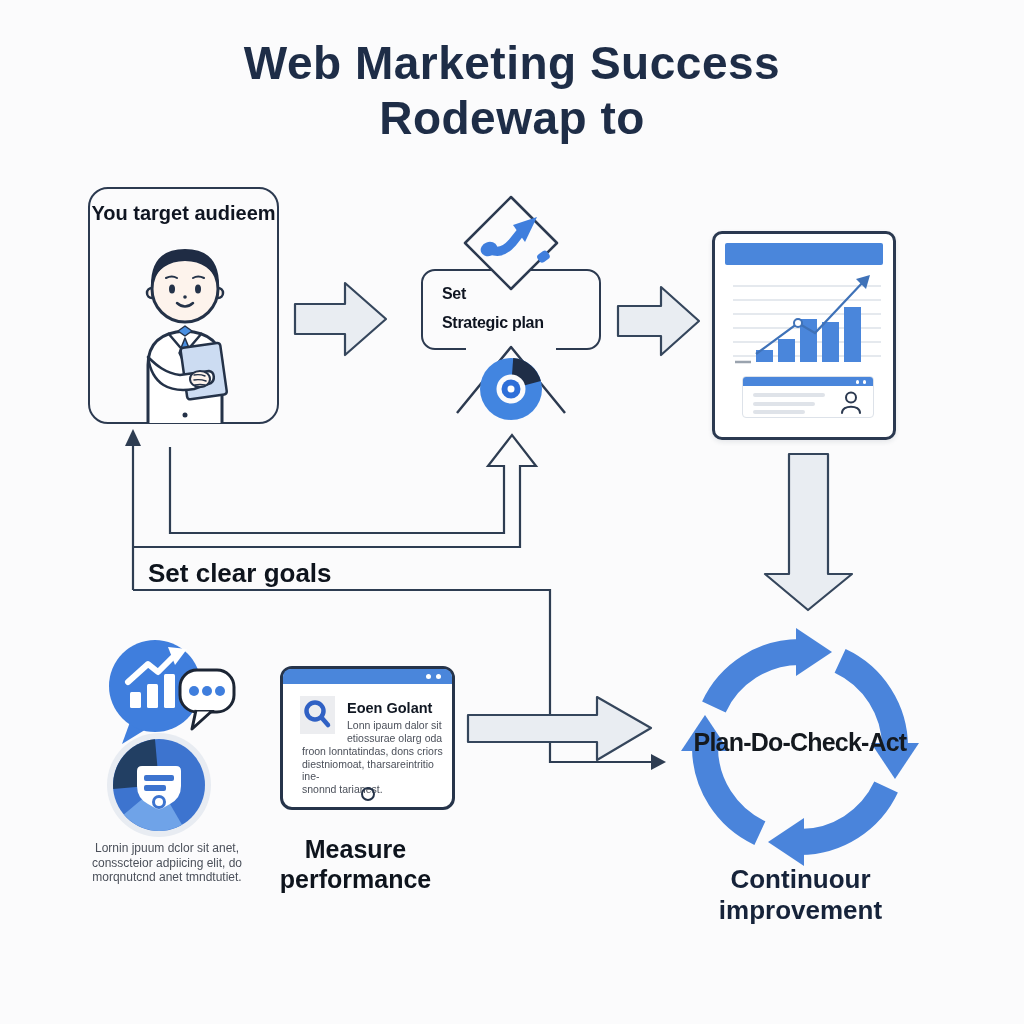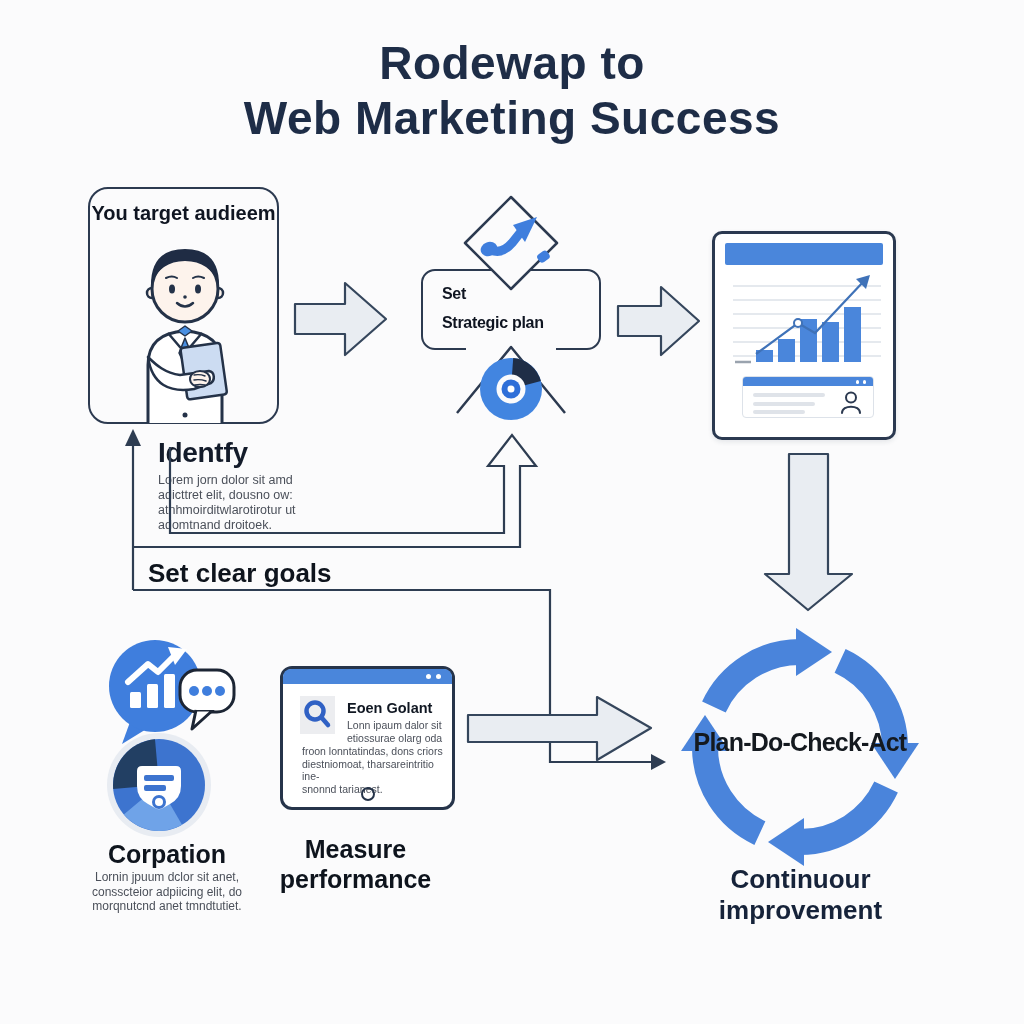--- a/index.html
+++ b/index.html
@@ -83,22 +83,22 @@
     font-size:26px; line-height:31px; font-weight:700; color:#16233a; }
 
   .overlay { position:absolute; left:0; top:0; width:1024px; height:1024px; pointer-events:none; }
 </style>
 </head>
 <body>
 
 <div class="canvas">
 
   <div class="title">
+    <div>Web Marketing Success</div>
     <div>Rodewap to</div>
-    <div>Web Marketing Success</div>
   </div>
 
   <div class="aud-box">
     <div class="aud-label">You target audieem</div>
     <svg class="person-svg" viewBox="0 0 150 190">
       <path d="M38,200 L38,132 Q38,100 75,98 Q112,100 112,132 L112,200 Z" fill="#ffffff" stroke="#243248" stroke-width="3"></path>
       <path d="M58,100 L75,120 L92,100" fill="none" stroke="#243248" stroke-width="2.5" stroke-linejoin="round"></path>
       <path d="M75,103 L68,98 L75,93 L82,98 Z M75,105 L69,120 L75,133 L81,120 Z" fill="#4a90e2" stroke="#243248" stroke-width="1.5" stroke-linejoin="round"></path>
       <g transform="rotate(-8 95 140)">
         <rect x="74" y="112" width="40" height="52" rx="3" fill="#ccdcf2" stroke="#243248" stroke-width="2.5"></rect>
@@ -159,29 +159,20 @@
           <div class="l2"></div>
           <div class="l3"></div>
       </div>
       <svg class="mb-user" viewBox="0 0 22 24">
         <circle cx="11" cy="7.5" r="5" fill="none" stroke="#2b3950" stroke-width="2"></circle>
         <path d="M2,23 C2,14.5 20,14.5 20,23" fill="none" stroke="#2b3950" stroke-width="2" stroke-linecap="round"></path>
       </svg>
     </div>
   </div>
 
-  <div class="identify">
-    <div class="h">Identfy</div>
-    <div class="body">
-      <div>Lorem jorn dolor sit amd</div>
-      <div>adicttret elit, dousno ow:</div>
-      <div>atnhmoirditwlarotirotur ut</div>
-      <div>adomtnand droitoek.</div>
-    </div>
-  </div>
 
   <div class="goals">Set clear goals</div>
 
   <svg class="chat-svg" viewBox="0 0 140 112">
     <path d="M30,86 L22,108 L48,92 Z" fill="#3f7edd"></path>
     <circle cx="55" cy="50" r="46" fill="#3f7edd"></circle>
     <rect x="30" y="56" width="11" height="16" rx="1.5" fill="#ffffff"></rect>
     <rect x="47" y="48" width="11" height="24" rx="1.5" fill="#ffffff"></rect>
     <rect x="64" y="38" width="11" height="34" rx="1.5" fill="#ffffff"></rect>
     <path d="M28,46 L48,28 L58,36 L72,22" fill="none" stroke="#ffffff" stroke-width="6" stroke-linecap="round" stroke-linejoin="round"></path>
@@ -201,21 +192,20 @@
     <circle cx="53" cy="53" r="46" fill="#3d74cf"></circle>
     <path d="M53,53 L7.2,57 A46,46 0 0 1 49,7.2 Z" fill="#223f63"></path>
     <path d="M53,53 L76,92.8 A46,46 0 0 1 17.8,82.6 Z" fill="#6fa3e8"></path>
     <path d="M36,34 L70,34 Q75,34 75,39 L75,54 Q75,66 64,72 L57,76 Q53,78.5 49,76 L42,72 Q31,66 31,54 L31,39 Q31,34 36,34 Z" fill="#ffffff"></path>
     <rect x="38" y="43" width="30" height="6" rx="2" fill="#3d74cf"></rect>
     <rect x="38" y="53" width="22" height="6" rx="2" fill="#3d74cf"></rect>
     <circle cx="53" cy="70" r="5.5" fill="#ffffff" stroke="#3d74cf" stroke-width="3"></circle>
   </svg>
 
   <div class="corpation">
-    <div class="h">Corpation</div>
     <div class="body">
       <div>Lornin jpuum dclor sit anet,</div>
       <div>consscteior adpiicing elit, do</div>
       <div>morqnutcnd anet tmndtutiet.</div>
     </div>
   </div>
 
   <div class="tablet">
     <div class="tab-bar">
       <span class="dot d1"></span>

